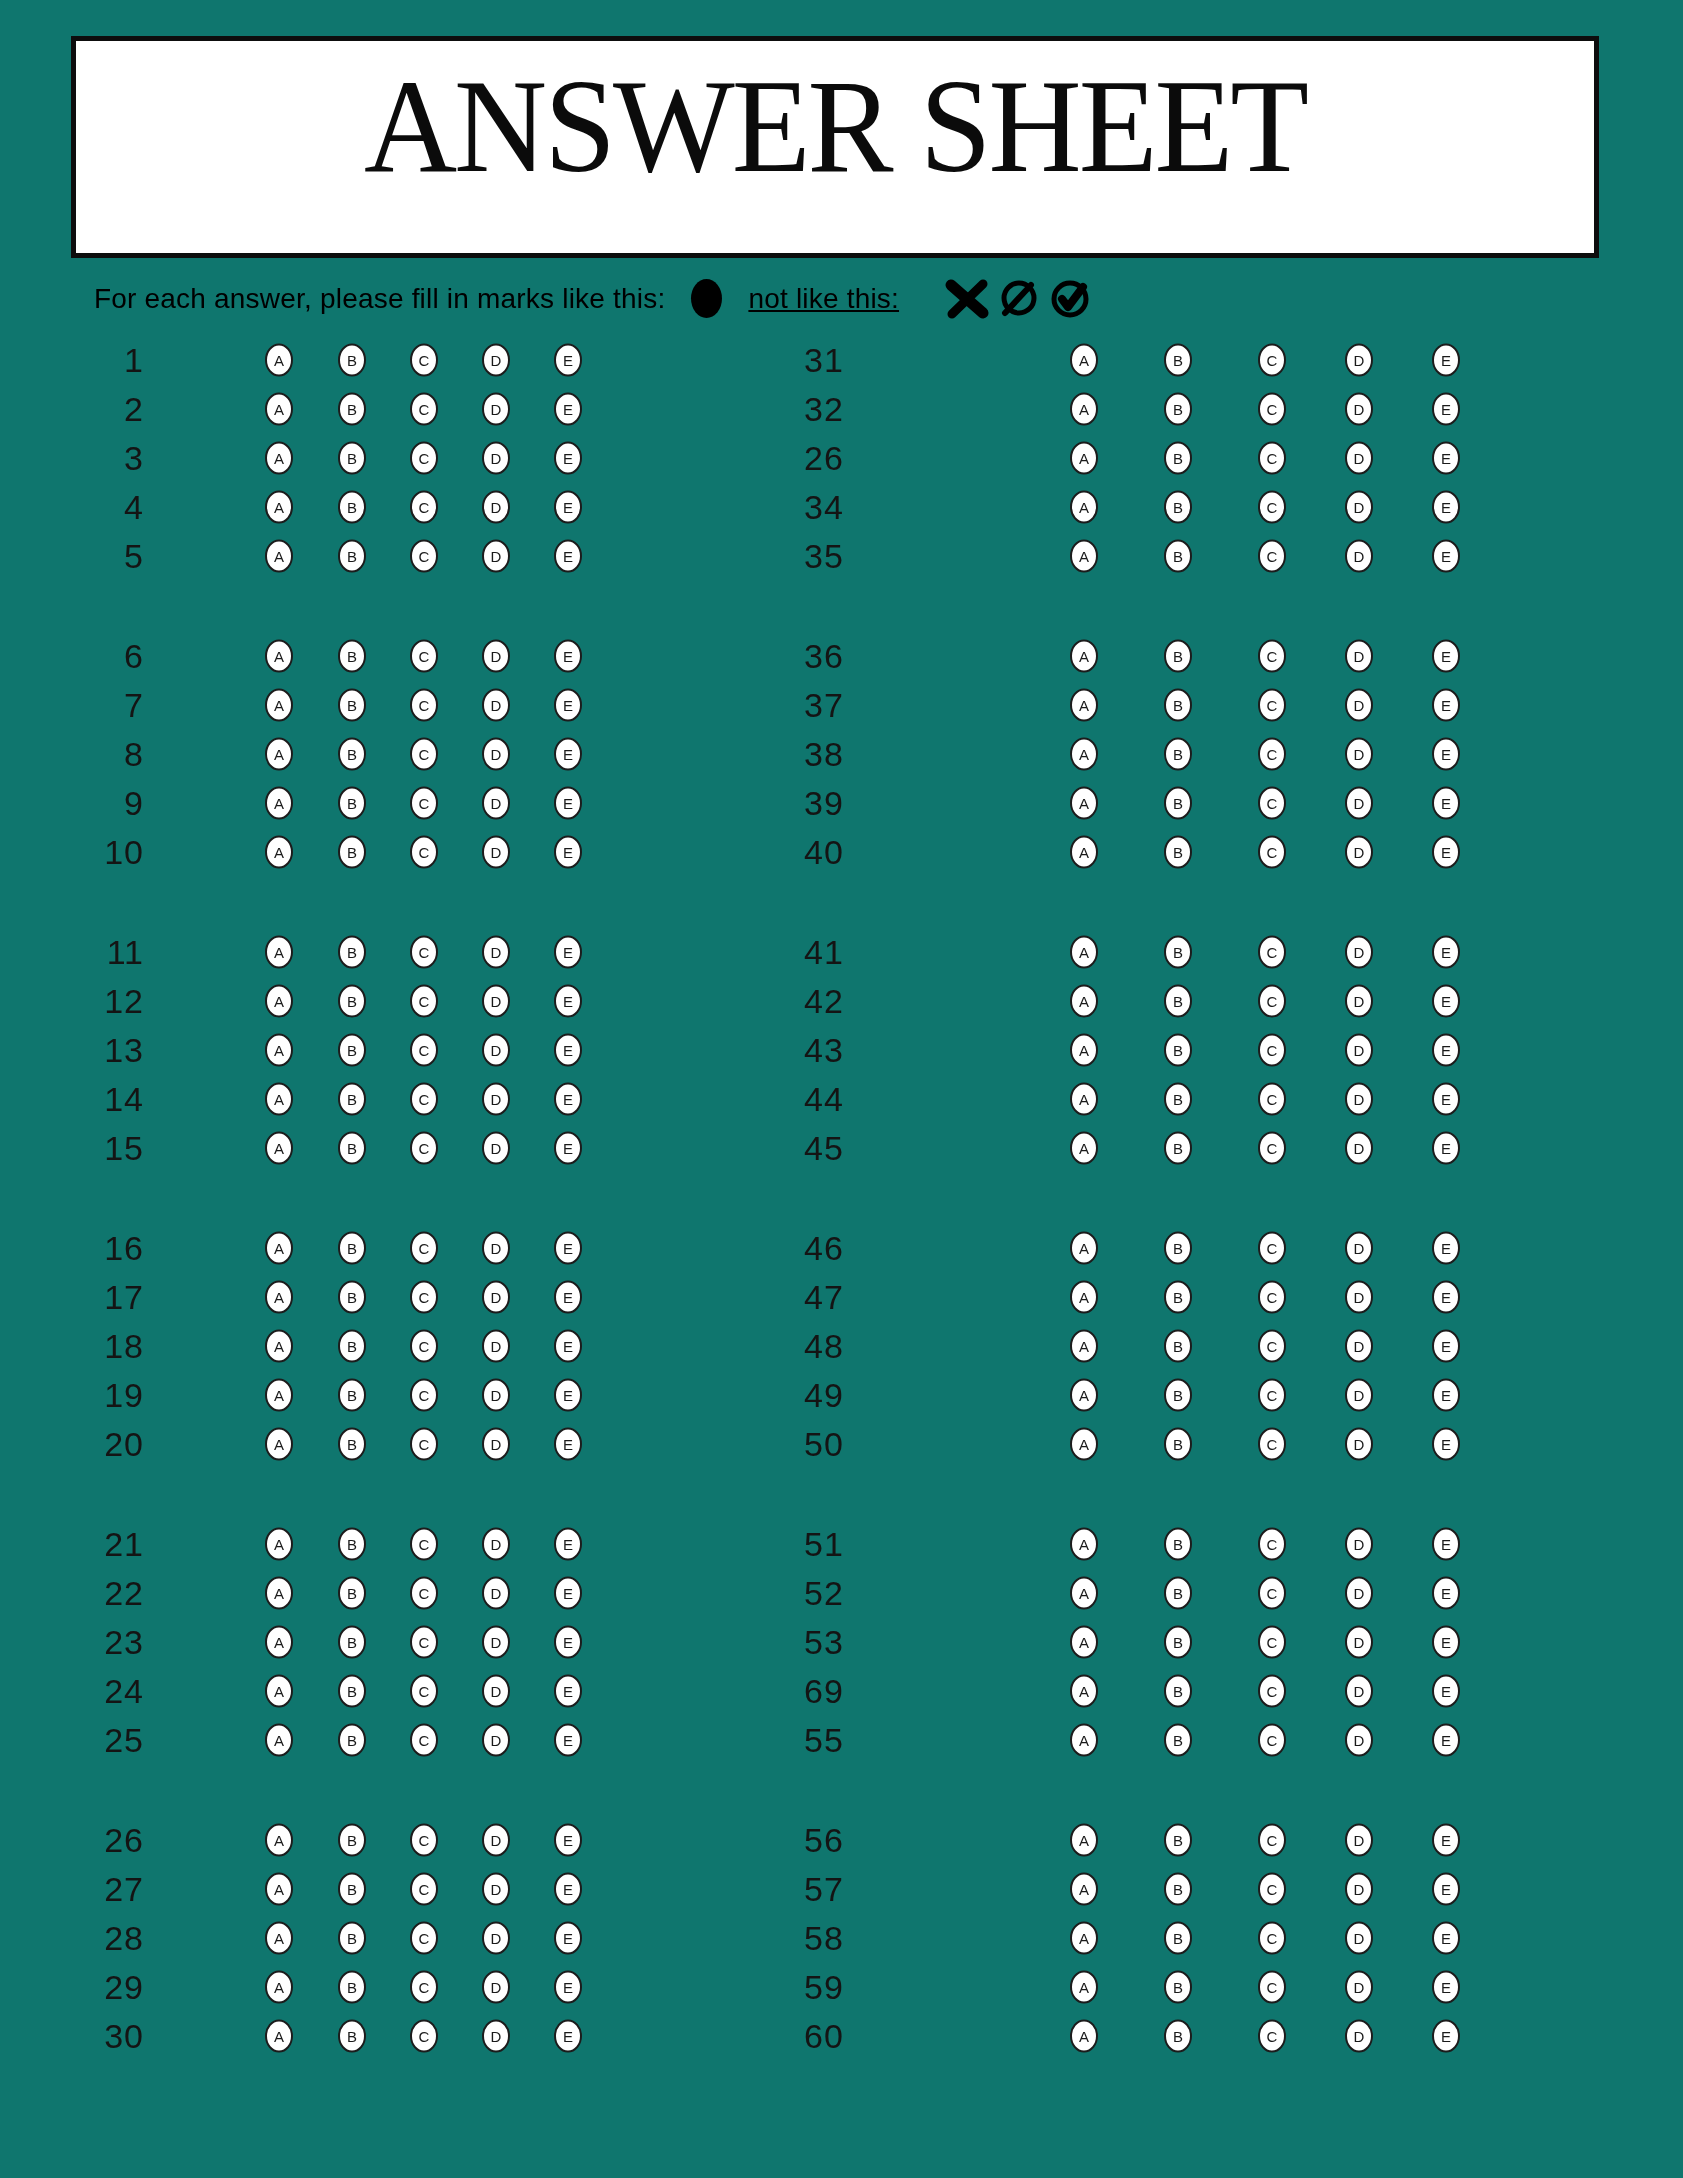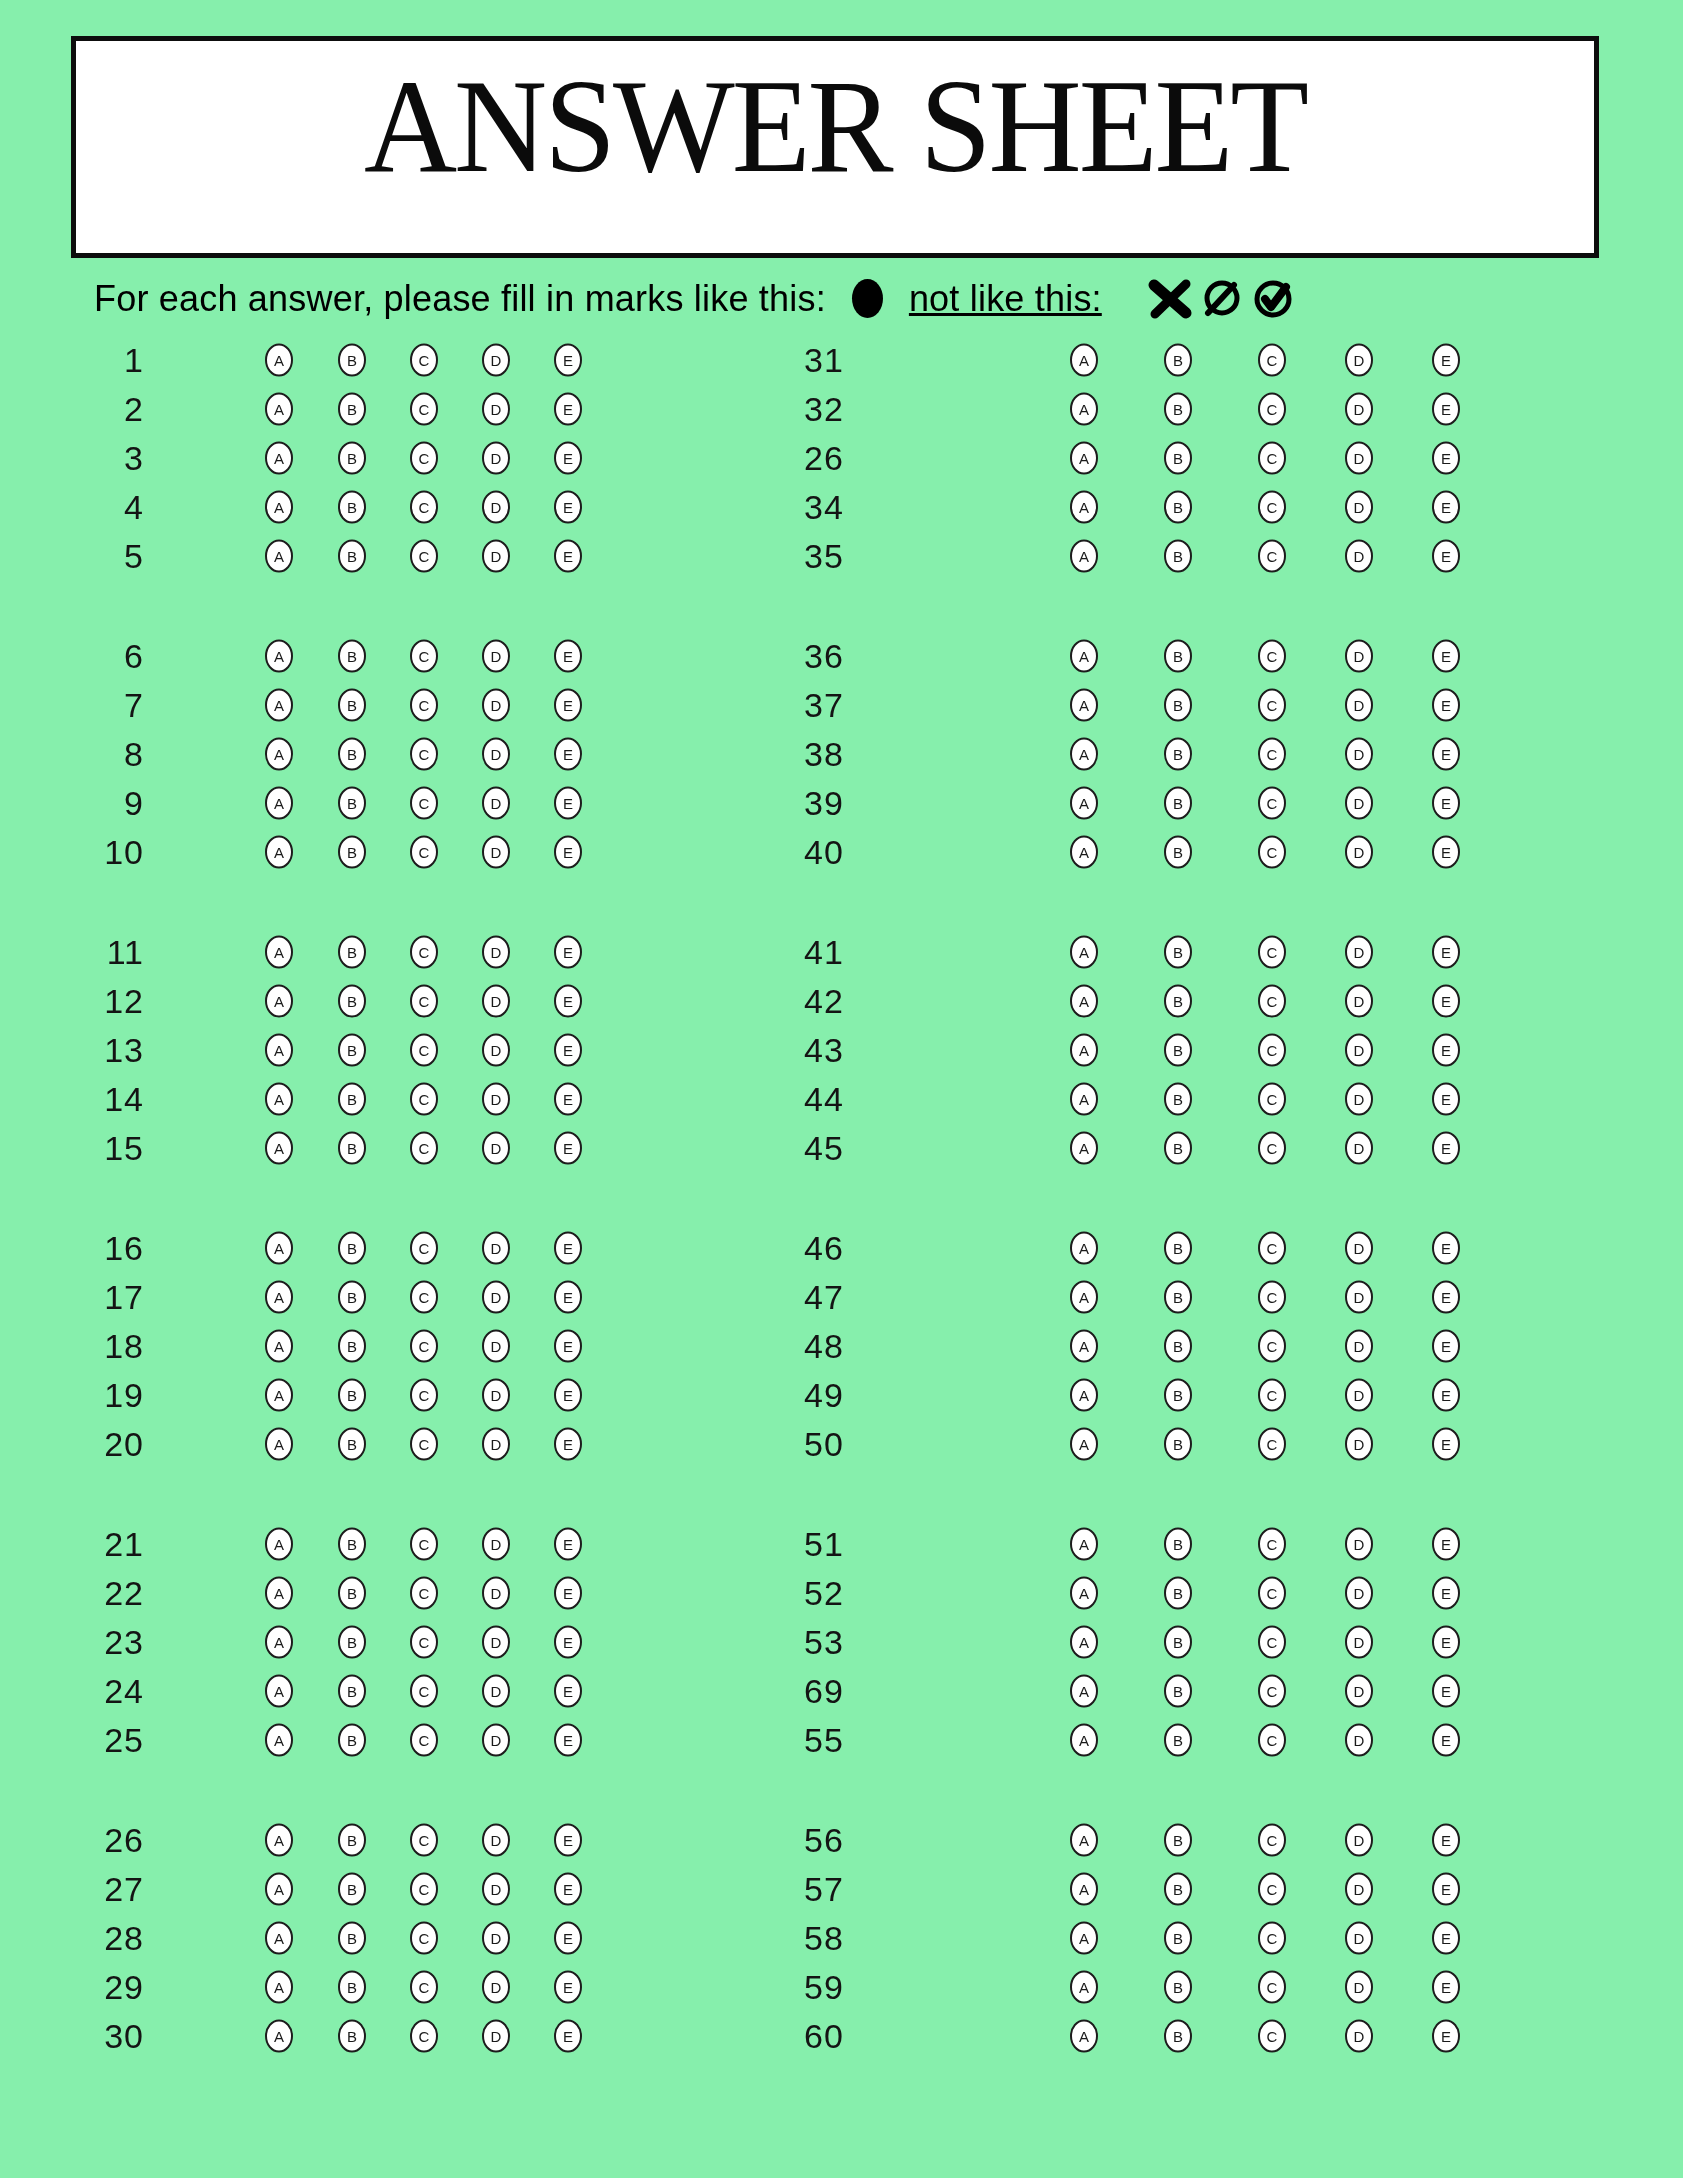--- a/index.html
+++ b/index.html
@@ -1,18 +1,18 @@
 <!DOCTYPE html>
 <html><head>
 <meta charset="utf-8">
 <style>
   * { margin:0; padding:0; box-sizing:border-box; }
   html,body { background:#e8e8e8; }
   .page {
-    position:relative; width:1683px; height:2178px; background:#86efac;
+    position:relative; width:1683px; height:2178px; background:#0f766e;
     font-family:"Liberation Sans", sans-serif; color:#111; overflow:hidden;
     margin:0 auto;
     padding-left:23px;
   }
 
   
   .header-box {
     position:absolute; left:71px; top:36px; width:1528px; height:222px;
     border:5px solid #0d0d0d; background:#fff; text-align:center;
   }
@@ -32,21 +32,21 @@
     color:#0b0b0b; line-height:1; transform:scaleY(1.05); transform-origin:bottom left;
   }
   .name-line {
     display:inline-block; width:500px; height:6px;
     border-bottom:4px solid #0d0d0d; margin-bottom:2px;
   }
 
   
   .instructions {
     position:absolute; left:94px; top:273px; height:51px;
-    display:flex; align-items:center; font-size:36px; color:#000;
+    display:flex; align-items:center; font-size:28px; color:#000;
     letter-spacing:0.2px; white-space:nowrap;
   }
   .good-oval {
     width:31px; height:39px; background:#000; border-radius:50%;
     margin-left:26px; flex:0 0 auto;
   }
   .not-text { margin-left:26px;text-decoration:underline; }
   .bad-marks { display:flex; align-items:center; margin-left:46px; gap:9px; }
   .bad-marks svg { display:block; }
 

